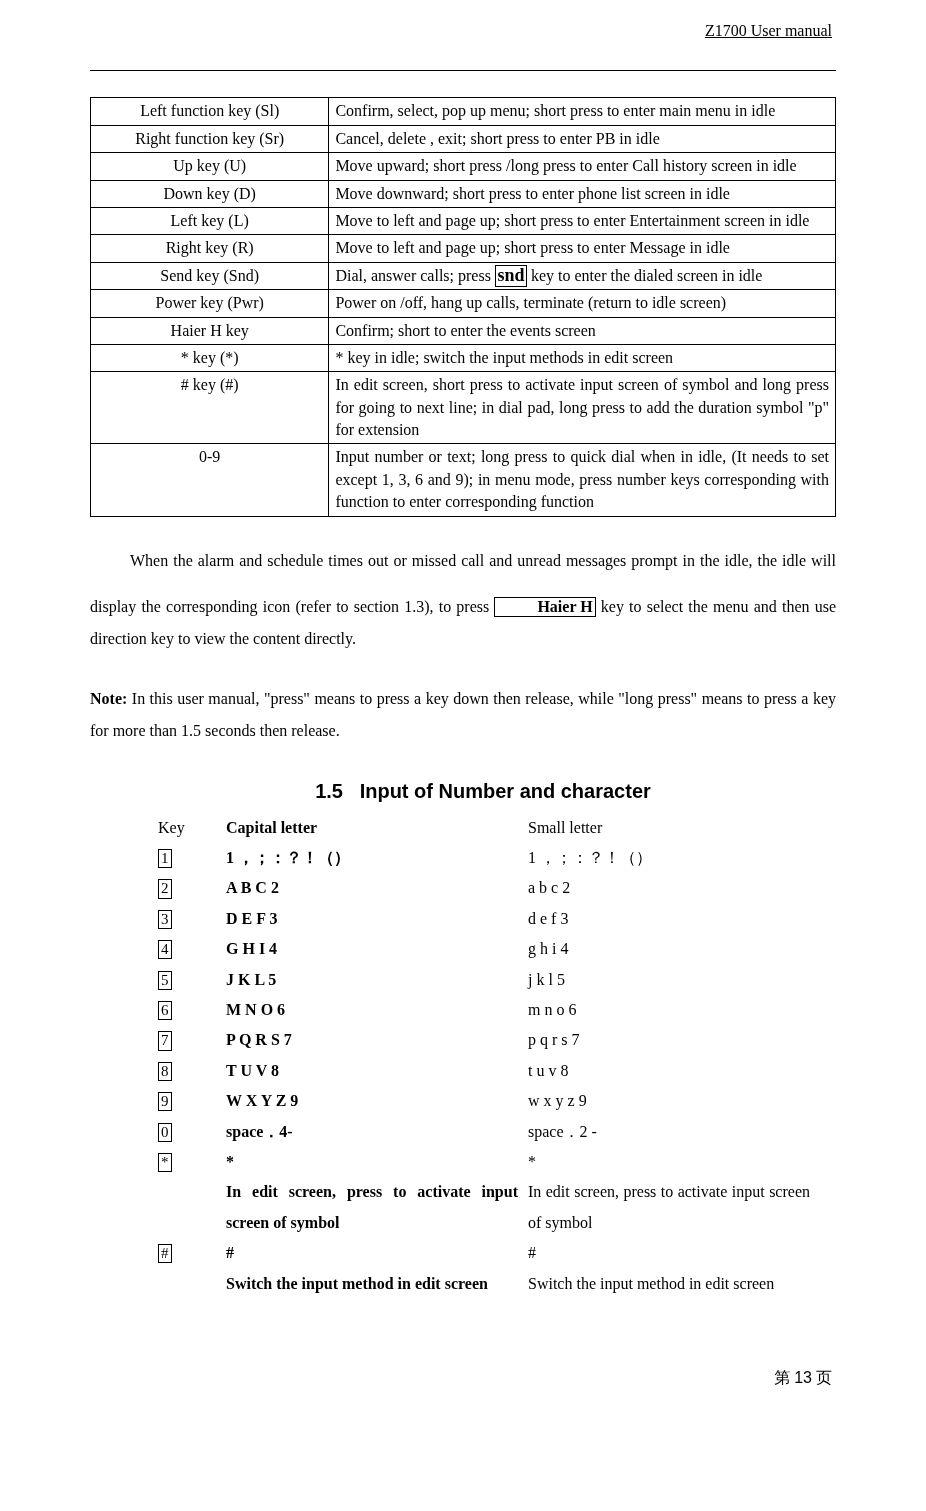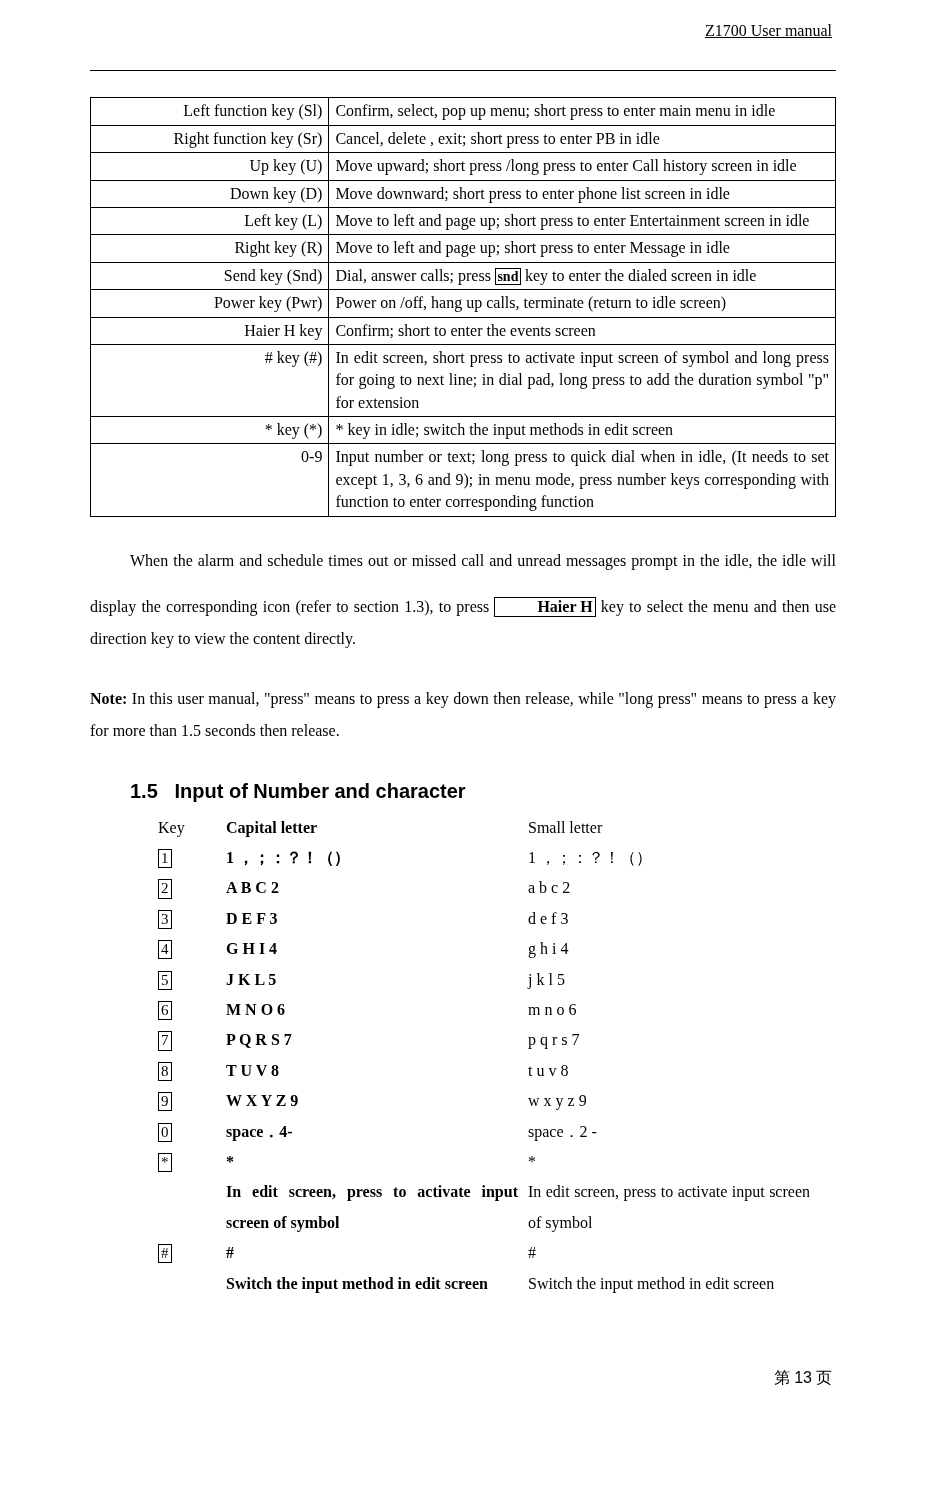--- a/index.html
+++ b/index.html
@@ -26,34 +26,34 @@
     .keytable {
       border-collapse: collapse;
       width: 100%;
       margin-top: 26px;
       font-size: 16px;
     }
     .keytable td {
       border: 1px solid #000;
       padding: 2px 6px 2px 6px;
       vertical-align: top;
-      text-align: right;
+      text-align: center;
     }
     .keytable .col1 {
       width: 32%;
     }
     .keytable .col2 {
       width: 68%;
       text-align: justify;
     }
     .boxed {
       border: 1.2px solid #000;
       padding: 0 1.5px;
       font-weight: bold;
-      font-size: 14px;
+      font-size: 18px;
       display: inline-block;
       line-height: 1.1;
     }
     .boxed2 {
       border: 1.2px solid #000;
       padding: 0 2px;
       font-weight: bold;
       display: inline-block;
       line-height: 1.15;
       margin-top: 20px;
@@ -65,20 +65,21 @@
       font-size: 16px;
     }
     .indent { text-indent: 2.5em; }
     .section-head {
       font-family: Arial, Helvetica, sans-serif;
       font-weight: bold;
       font-size: 20px;
       margin-top: 30px;
       margin-left: 40px;
       margin-bottom: 8px;
+      text-align: center;
     }
     .inputtable {
       margin-left: 68px;
       margin-right: 20px;
       font-size: 16px;
       line-height: 1.9;
     }
     .inputtable .row {
       display: flex;
       align-items: center;
@@ -155,26 +156,26 @@
       </tr>
       <tr>
         <td class="col1">Power key (Pwr)</td>
         <td class="col2">Power on /off, hang up calls, terminate (return to idle screen)</td>
       </tr>
       <tr>
         <td class="col1">Haier H key</td>
         <td class="col2">Confirm; short to enter the events screen</td>
       </tr>
       <tr>
+        <td class="col1">* key (*)</td>
+        <td class="col2">* key in idle; switch the input methods in edit screen</td>
+      </tr>
+      <tr>
         <td class="col1"># key (#)</td>
         <td class="col2">In edit screen, short press to activate input screen of symbol and long press for going to next line; in dial pad, long press to add the duration symbol "p" for extension</td>
-      </tr>
-      <tr>
-        <td class="col1">* key (*)</td>
-        <td class="col2">* key in idle; switch the input methods in edit screen</td>
       </tr>
       <tr>
         <td class="col1">0-9</td>
         <td class="col2">Input number or text; long press to quick dial when in idle, (It needs to set except 1, 3, 6 and 9); in menu mode, press number keys corresponding with function to enter corresponding function</td>
       </tr>
     </tbody>
 </table>
 
 <p class="para indent">
   <span>When the alarm and schedule times out or missed call and unread messages prompt in the idle, the idle will display the corresponding icon (refer to section 1.3), to press </span><span class="boxed2">Haier H</span><span> key to select the menu and then use direction key to view the content directly.</span>

